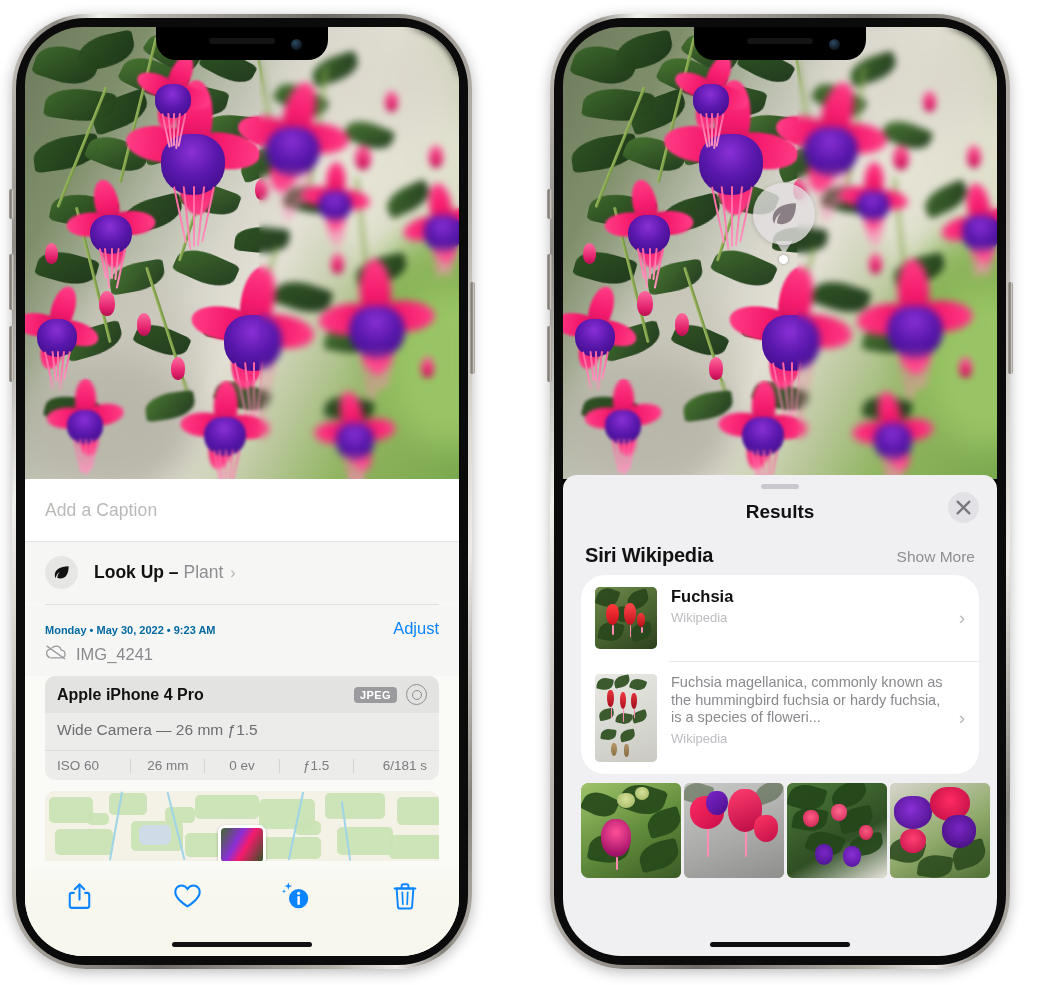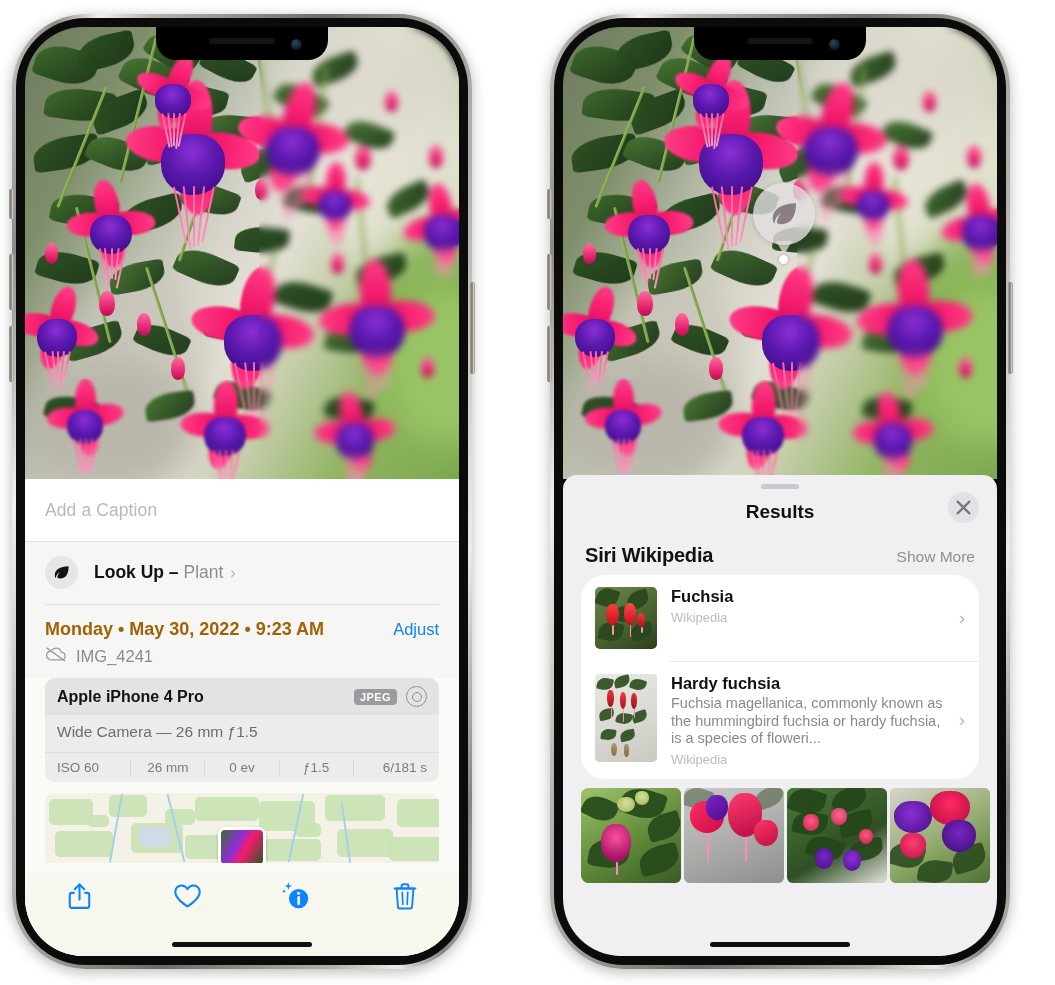--- a/index.html
+++ b/index.html
@@ -67,21 +67,21 @@
     display:flex;align-items:center;justify-content:center;flex:0 0 auto;margin-right:16px;}
   .spark{position:absolute;color:#d6d6d4;}
   .spark.a{left:-11px;top:-9px;font-size:17px;}
   .lookup-text{font-size:17.5px;color:#111;font-weight:700;}
   .lookup-text .sub{color:#8e8e93;font-weight:400;}
   .chev-sm{color:#b3b3b8;font-size:16px;margin-left:7px;}
 
   .hr{height:1px;background:#e0e0de;margin:0 20px;}
 
   .date-row{padding:14px 20px 4px 20px;display:flex;align-items:baseline;background:#f6f6f4;}
-  .date-txt{font-size:18px;color:#a16207;font-weight:600;flex:1;}
+  .date-txt{font-size:11px;color:#0369a1;font-weight:600;flex:1;}
   .adjust{font-size:16.5px;color:#0a84ff;font-weight:400;}
   .file-row{padding:2px 20px 12px 20px;display:flex;align-items:center;background:#f6f6f4;}
   .file-name{font-size:16.5px;color:#8a8a8e;margin-left:9px;}
 
   .cam-card{margin:0 20px;border-radius:10px;overflow:hidden;background:#ececea;}
   .cam-head{display:flex;align-items:center;padding:8px 12px;background:#e3e3e1;}
   .cam-title{font-size:16px;font-weight:600;color:#111;flex:1;}
   .jpeg-tag{background:#9b9b9f;color:#fff;font-size:11px;font-weight:700;letter-spacing:.4px;
     border-radius:4px;padding:2px 6px;margin-right:9px;}
   .lens-ic{width:19px;height:19px;border-radius:50%;border:1.6px solid #8e8e93;
@@ -759,21 +759,20 @@
                 <div style="position: absolute; width: 1.5px; border-radius: 1px; background: rgb(255, 138, 180); left: 25%; top: 38%; height: 12%;"></div>
                 <div style="position: absolute; border-radius: 46% 46% 52% 52%; left: 40%; top: 20%; width: 10%; height: 20%; background: linear-gradient(rgb(239, 58, 66), rgb(176, 18, 34));"></div>
                 <div style="position: absolute; width: 1.5px; border-radius: 1px; background: rgb(255, 138, 180); left: 45%; top: 40%; height: 14%;"></div>
                 <div style="position: absolute; border-radius: 46% 46% 52% 52%; left: 58%; top: 22%; width: 9%; height: 18%; background: linear-gradient(rgb(226, 49, 56), rgb(158, 15, 28));"></div>
                 <div style="position: absolute; width: 1.5px; border-radius: 1px; background: rgb(255, 138, 180); left: 62.5%; top: 40%; height: 10%;"></div>
                 <div style="position: absolute; border-radius: 46% 46% 52% 52%; left: 26%; top: 78%; width: 9%; height: 15%; background: linear-gradient(rgb(183, 154, 106), rgb(138, 111, 68));"></div>
                 <div style="position: absolute; border-radius: 46% 46% 52% 52%; left: 46%; top: 80%; width: 9%; height: 14%; background: linear-gradient(rgb(176, 147, 106), rgb(133, 106, 66));"></div>
               </div>
           </div>
           <div class="kn-txt">
-            <div class="kn-name">Hardy fuchsia</div>
             <div class="kn-desc">Fuchsia magellanica, commonly known as the hummingbird fuchsia or hardy fuchsia, is a species of floweri...</div>
             <div class="kn-src">Wikipedia</div>
           </div>
           <span class="kn-chev">›</span>
         </div>
       </div>
 
 
       <div class="thumbs-strip">
         <div class="webthumb">

